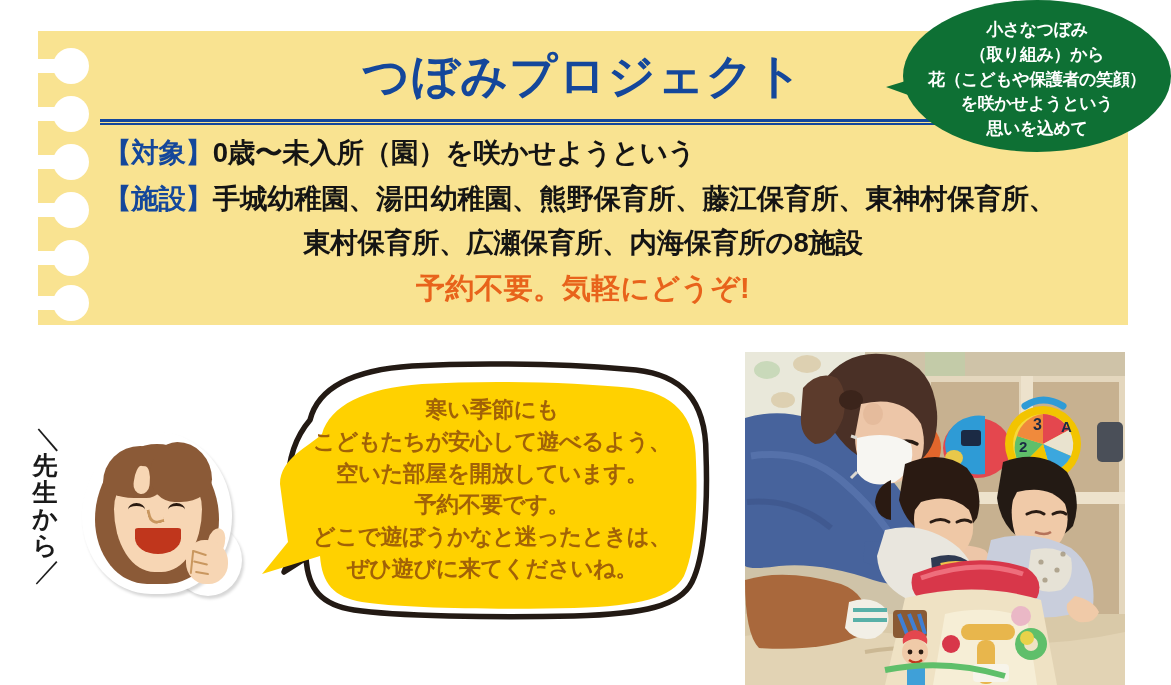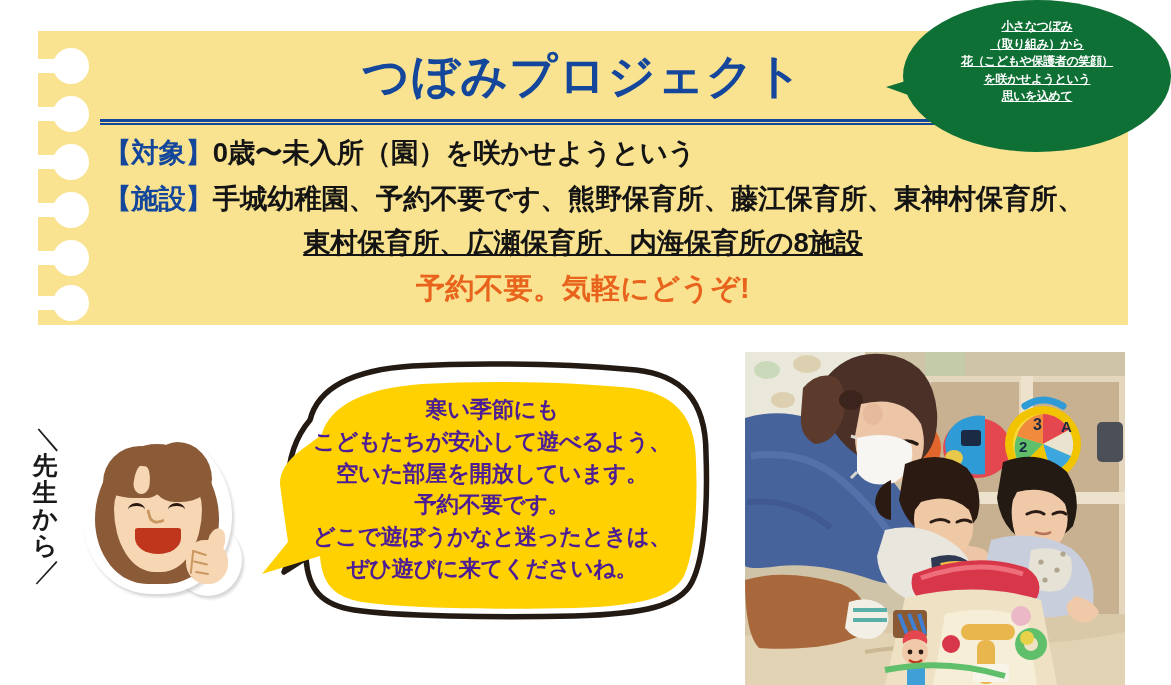--- a/index.html
+++ b/index.html
@@ -81,21 +81,21 @@
     color: #141414;
     font-size: 27.5px;
     font-weight: bold;
     letter-spacing: -0.3px;
     white-space: nowrap;
   }
   .tag { color: #14479B; text-align: center; }
 
   #line-target   { left: 66px;  top: 104px; }
   #line-fac-1    { left: 66px;  top: 150px; }
-  #line-fac-2    { left: 0;     top: 194px; width: 100%; text-align: center; text-decoration: underline; }
+  #line-fac-2    { left: 0;     top: 194px; width: 100%; text-align: center; }
 
   #line-notice {
     position: absolute;
     left: 0; top: 238px;
     width: 100%;
     text-align: center;
     color: #E8631B;
     font-size: 29px;
     font-weight: bold;
     letter-spacing: 0.2px;
@@ -122,26 +122,25 @@
     border-bottom: 13px solid transparent;
     border-right: 36px solid #0E7034;
     z-index: 5;
   }
   #green-bubble-text {
     position: absolute;
     left: 0; top: 18px;
     width: 100%;
     text-align: center;
     color: #ffffff;
-    font-size: 12px;
+    font-size: 17px;
     font-weight: bold;
     line-height: 1.46;
     letter-spacing: -0.4px;
     white-space: pre-line;
-    text-decoration: underline;
   }
 
   
   #teacher-label {
     position: absolute;
     left: 24px;
     top: 425px;
     width: 42px;
     text-align: center;
     color: #1a1a1a;
@@ -277,21 +276,21 @@
     width: 470px;
     height: 262px;
   }
   #yellow-bubble-wrap svg { display: block; }
   #yellow-bubble-text {
     position: absolute;
     left: 52px;
     top: 36px;
     width: 392px;
     text-align: center;
-    color: #4c1d95;
+    color: #a16207;
     font-size: 22.4px;
     font-weight: bold;
     line-height: 1.42;
     letter-spacing: -0.4px;
     white-space: pre-line;
   }
 
   
   #photo {
     position: absolute;
@@ -321,21 +320,21 @@
   <div id="divider">
     <div class="l1"></div>
     <div class="l2"></div>
   </div>
 
   <div class="body-line" id="line-target">
     <span class="tag">【対象】</span><span>0歳〜未入所（園）を咲かせようという</span>
   </div>
 
   <div class="body-line" id="line-fac-1">
-    <span class="tag">【施設】</span><span>手城幼稚園、予約不要です、熊野保育所、藤江保育所、東神村保育所、</span>
+    <span class="tag">【施設】</span><span>手城幼稚園、湯田幼稚園、熊野保育所、藤江保育所、東神村保育所、</span>
   </div>
 
   <div class="body-line" id="line-fac-2">
     <span>東村保育所、広瀬保育所、内海保育所の8施設</span>
   </div>
 
   <div id="line-notice">予約不要。気軽にどうぞ!</div>
 </div>
 
 <div id="green-bubble-tail"></div>

